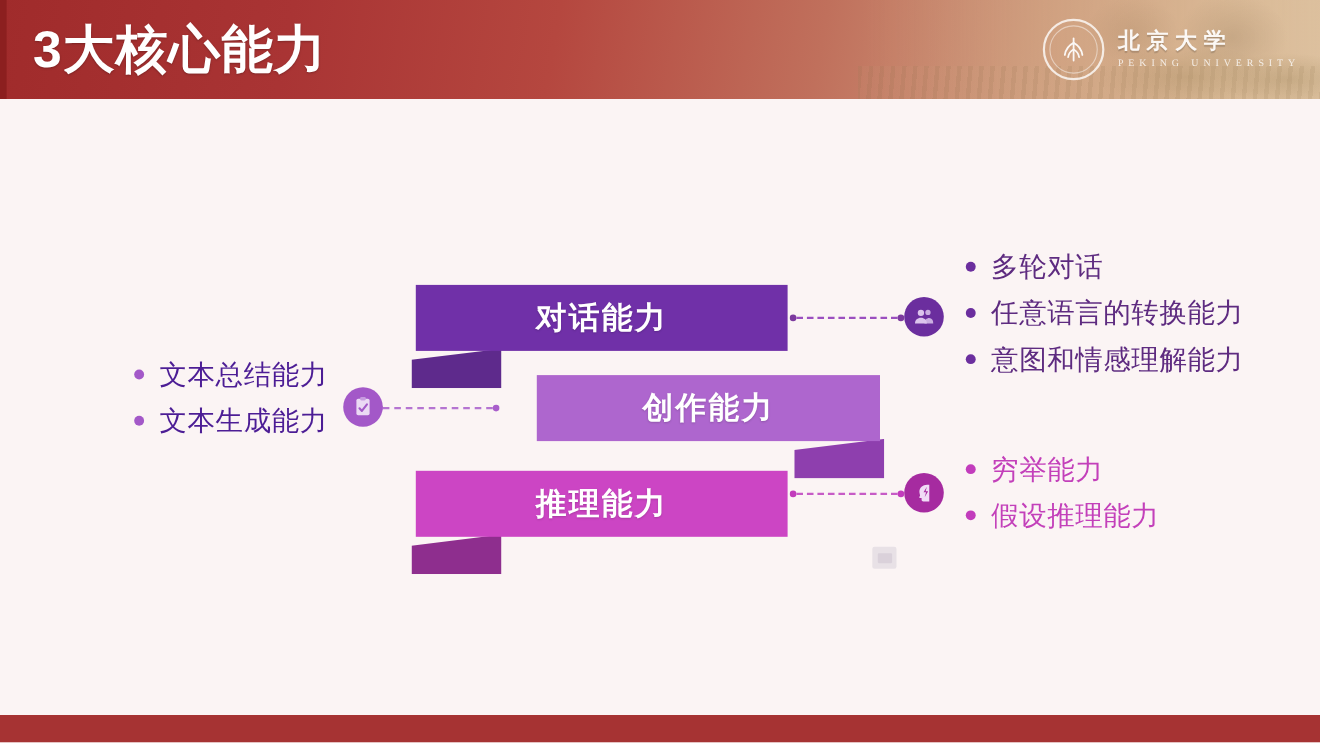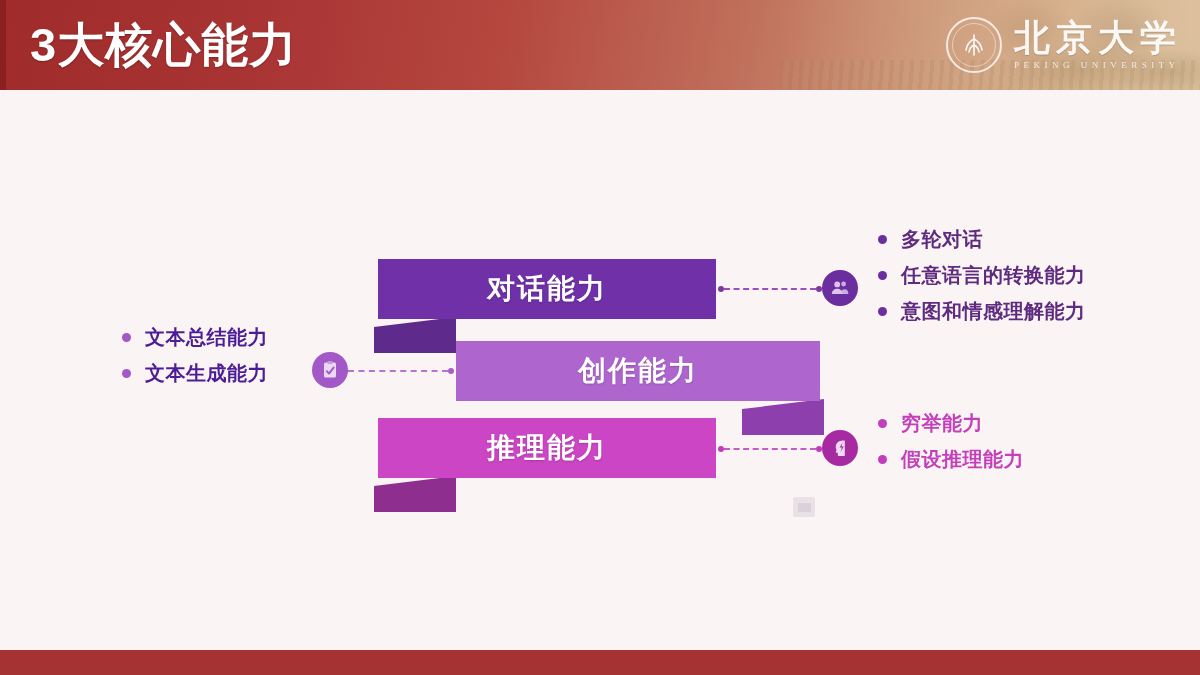--- a/index.html
+++ b/index.html
@@ -50,21 +50,21 @@
     border:2px solid rgba(255,255,255,.85);
     display:flex;align-items:center;justify-content:center;
     position:relative;flex:0 0 auto;
   }
   .logo-seal:before{
     content:"";position:absolute;inset:4px;border-radius:50%;
     border:1px solid rgba(255,255,255,.5);
   }
   .logo-text{display:flex;flex-direction:column;align-items:flex-start;line-height:1;}
   .logo-cn{
-    color:#FFFFFF;font-size:36px;font-weight:bold;letter-spacing:6px;
+    color:#FFFFFF;font-size:20px;font-weight:bold;letter-spacing:6px;
     font-family:"Liberation Serif","DejaVu Serif",serif;
     text-shadow:0 1px 1px rgba(0,0,0,.18);white-space:nowrap;
   }
   .logo-en{
     color:rgba(255,255,255,.85);font-size:9px;letter-spacing:4.5px;
     margin-top:5px;white-space:nowrap;
     font-family:"Liberation Serif","DejaVu Serif",serif;
   }
 
   
@@ -86,25 +86,25 @@
   .tail-left{left:4px;top:58px;
     clip-path:polygon(0% 0%,100% 28%,100% 100%,0% 100%);
     transform:scaleX(-1);}
   .tail-right{right:4px;top:58px;
     clip-path:polygon(0% 28%,100% 0%,100% 100%,0% 100%);}
 
   #banner-dialogue{left:378px;top:259px;width:338px;}
   #banner-dialogue .bar{background:#7030A8;text-align:center;}
   #banner-dialogue .tail-left{background:#5E2A8C;left:-4px;}
 
-  #banner-creation{left:456px;top:341px;width:364px;}
+  #banner-creation{left:488px;top:341px;width:312px;}
   #banner-creation .bar{background:#AE66CE;}
   #banner-creation .tail-right{background:#8E3FAE;right:-4px;}
 
-  #banner-reasoning{left:378px;top:418px;width:338px;border-radius:14px;}
+  #banner-reasoning{left:378px;top:428px;width:338px;border-radius:14px;}
   #banner-reasoning .bar{background:#CC45C4;}
   #banner-reasoning .tail-left{background:#8E2E8E;left:-4px;}
 
   
   .conn{position:absolute;height:2px;display:flex;align-items:center;}
   .conn .line{
     flex:1;height:0;border-top:2px dashed #9B4FBF;
   }
   .conn .dot{width:6px;height:6px;border-radius:50%;background:#7C3A9E;flex:0 0 auto;}
   #conn-dialogue{left:718px;top:288px;width:104px;}
@@ -125,21 +125,21 @@
   #badge-reasoning{left:822px;top:430px;background:#A62BA0;}
   .badge svg{display:block;}
 
   
   .bullets{position:absolute;}
   .bullets .row{display:flex;align-items:center;margin-bottom:9px;white-space:nowrap;}
   .bullets .row:last-child{margin-bottom:0;}
   .bullets .bullet{
     width:9px;height:9px;border-radius:50%;margin-right:14px;flex:0 0 auto;
   }
-  .bullets .txt{font-size:20px;font-weight:bold;letter-spacing:.5px;}
+  .bullets .txt{font-size:25px;font-weight:normal;letter-spacing:.5px;}
 
   #list-dialogue{left:878px;top:226px;}
   #list-dialogue .bullet{background:#6B2E9E;}
   #list-dialogue .txt{color:#5E2B80;}
 
   #list-creation{left:122px;top:324px;}
   #list-creation .bullet{background:#A358C8;}
   #list-creation .txt{color:#4c1d95;}
 
   #list-reasoning{left:878px;top:410px;}

